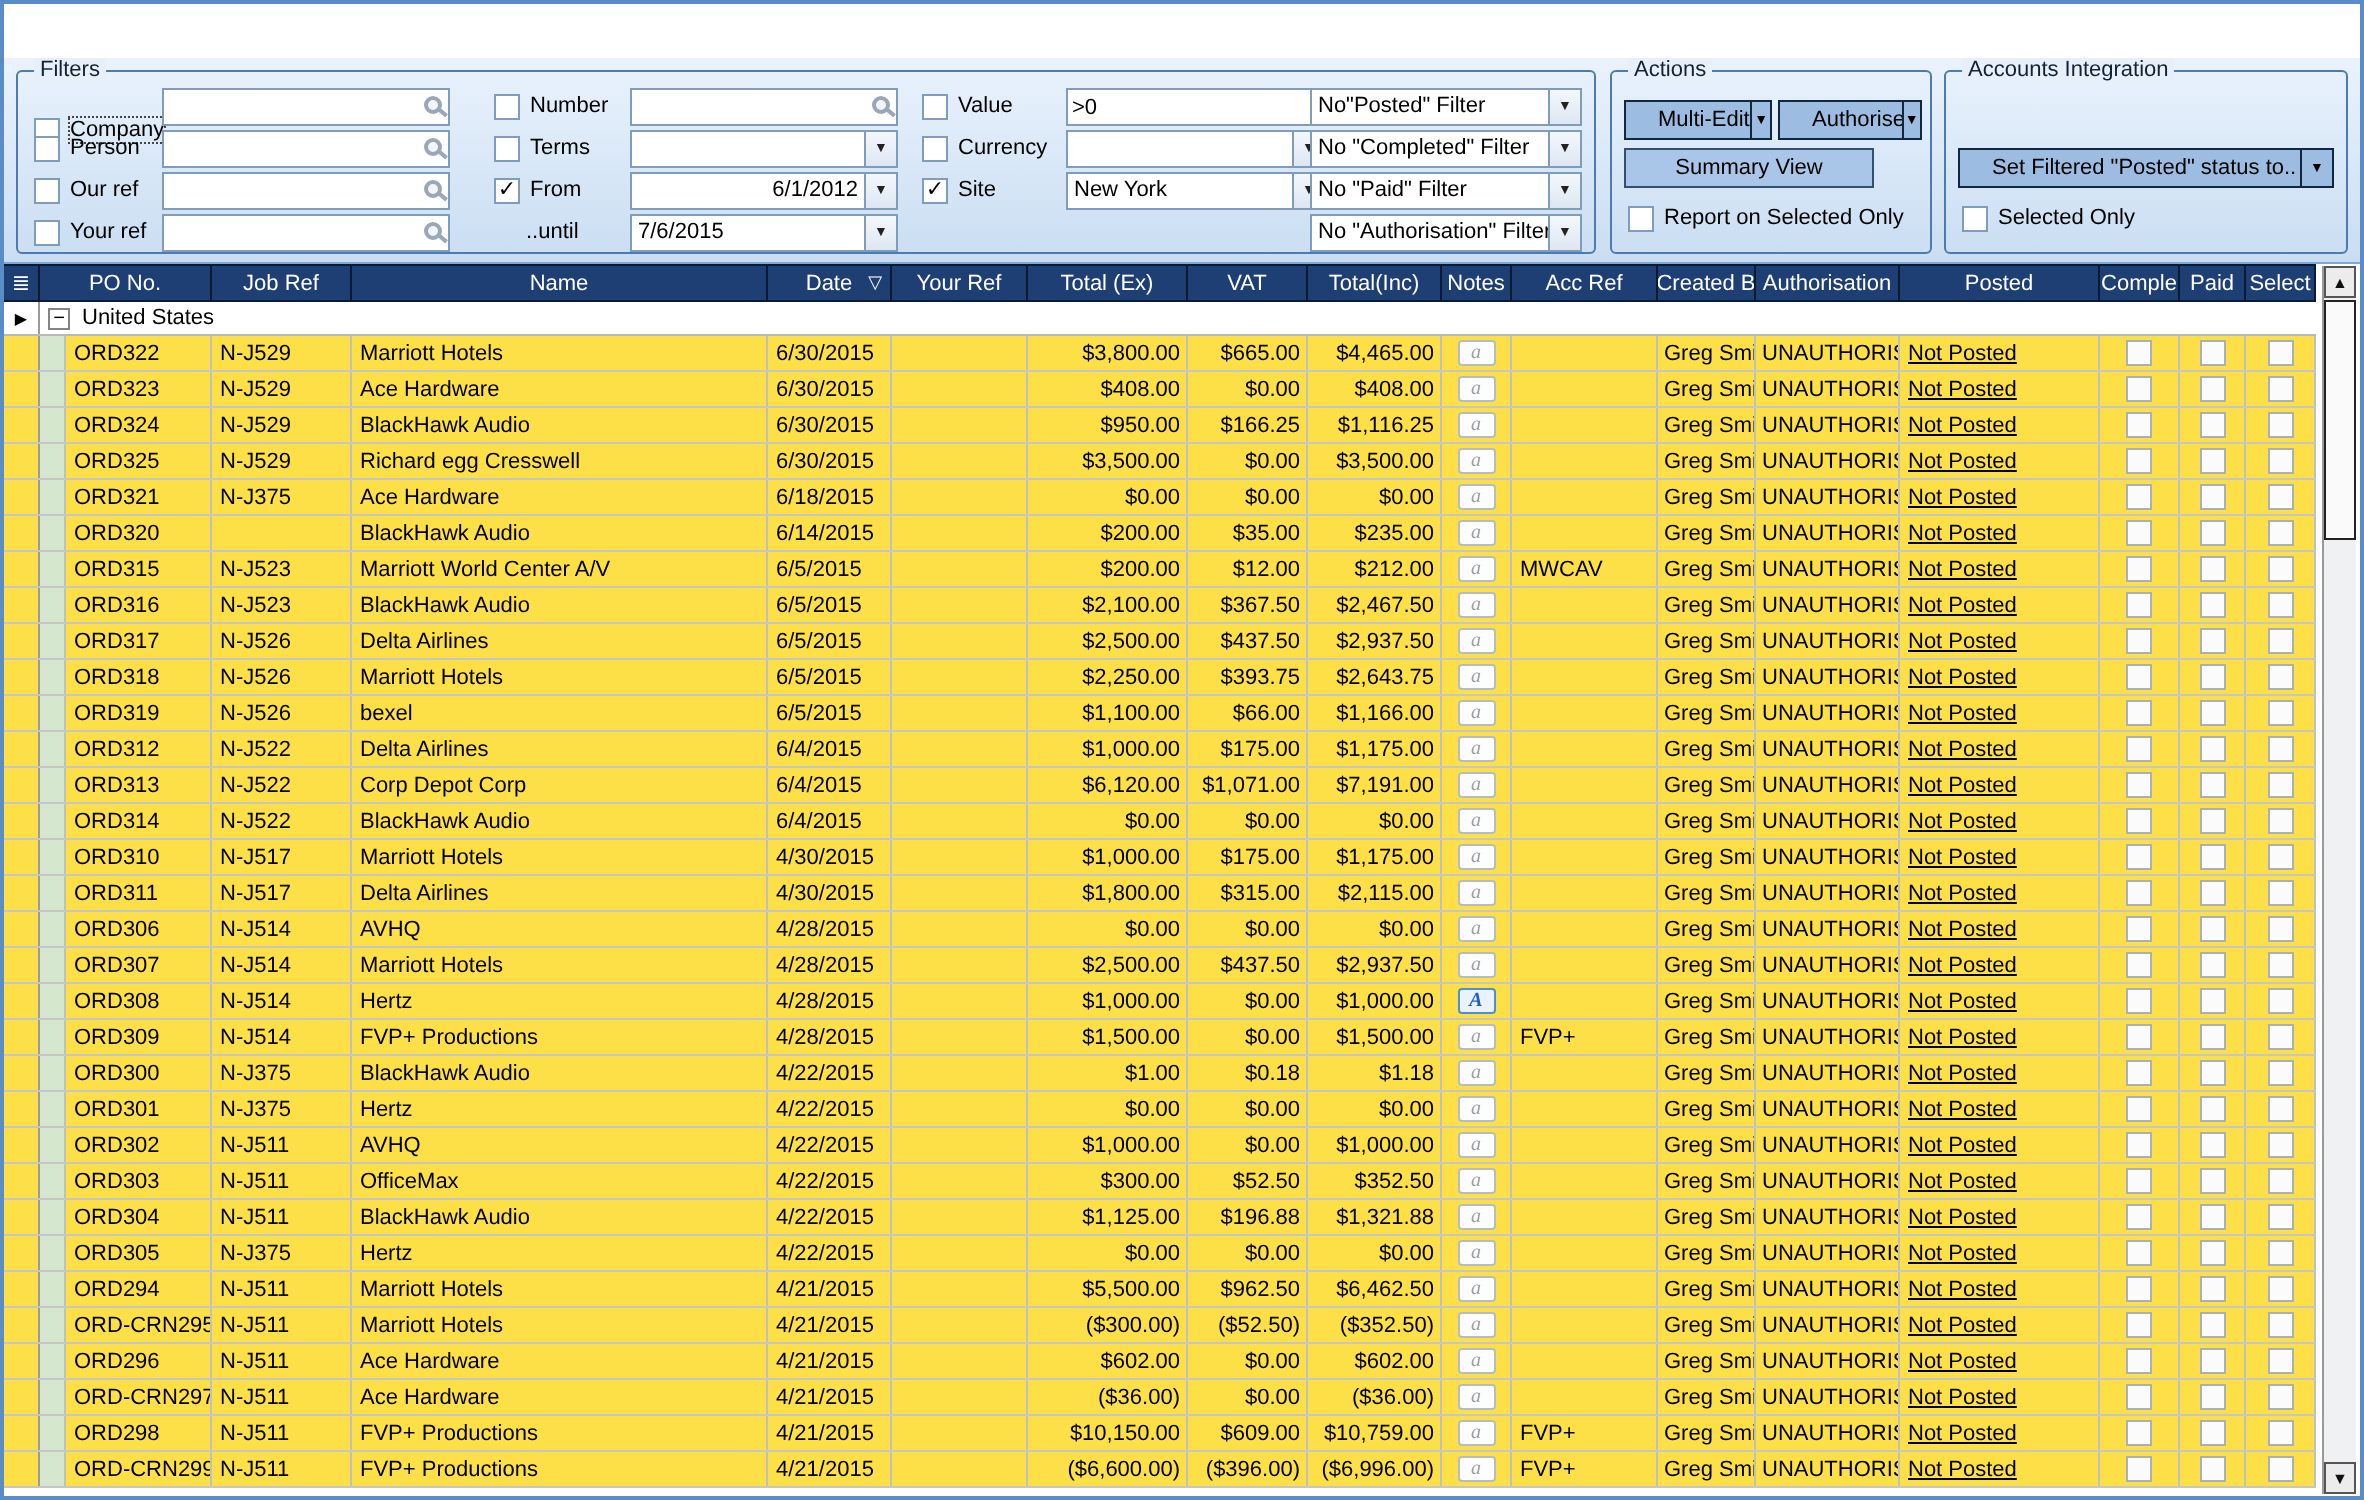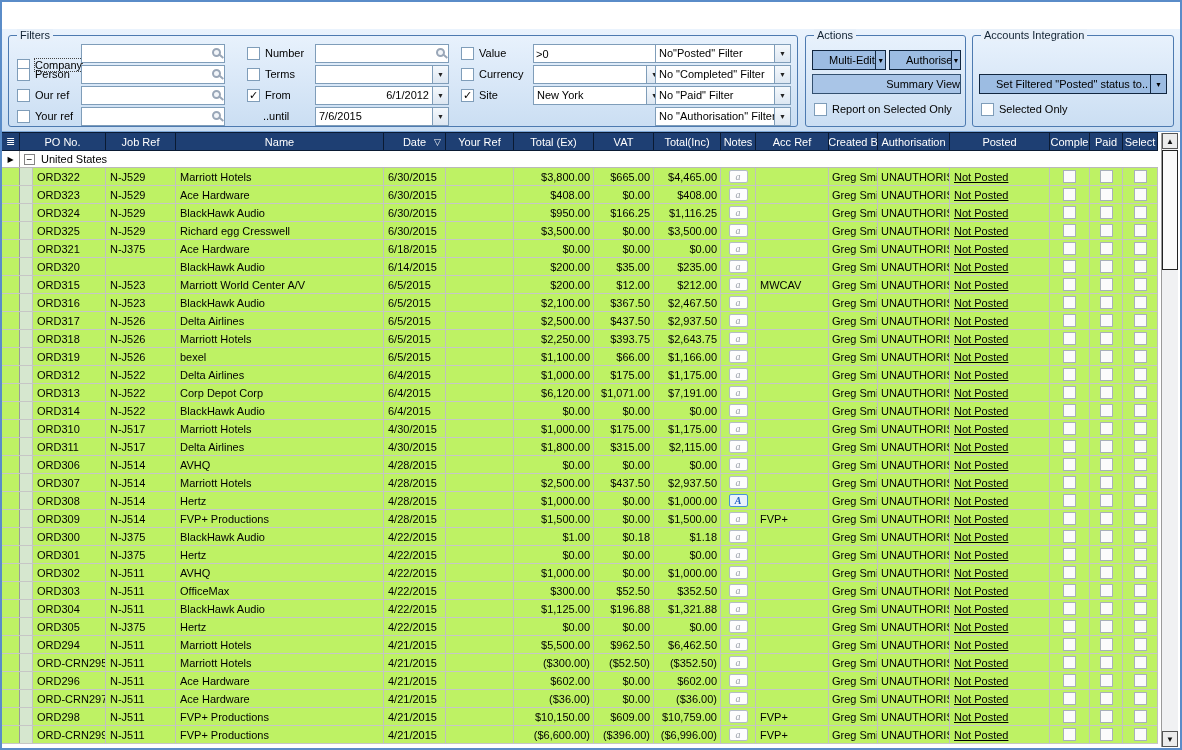--- a/index.html
+++ b/index.html
@@ -51,21 +51,21 @@
   .h-sel{width:18px} .h-po{width:86px} .h-job{width:70px} .h-name{width:208px} .h-date{width:62px}
   .h-yref{width:68px} .h-tex{width:80px} .h-vat{width:60px} .h-tinc{width:67px} .h-notes{width:35px}
   .h-acc{width:73px} .h-cre{width:49px} .h-auth{width:72px} .h-post{width:100px} .h-comp{width:40px}
   .h-paid{width:33px} .h-sct{width:35px}
 
   .grouprow { display:flex; align-items:center; height:17px; border-bottom:1px solid #b9b9b9; background:#fff; }
   .grp-sel { width:18px; height:100%; border-right:1px solid #9a9a9a; display:flex; align-items:center; justify-content:center; font-size:8px; }
   .collapse-box { width:11px; height:11px; border:1px solid #848484; background:#fff; margin-left:4px; display:inline-flex; align-items:center; justify-content:center; font-size:10px; line-height:9px; }
   .grp-label { margin-left:6px; }
 
-  .trow { display:flex; height:18px; border-bottom:1px solid #c6c6c6; background:#bef264; }
+  .trow { display:flex; height:18px; border-bottom:1px solid #c6c6c6; background:#fde047; }
   .tc { border-right:1px solid #c0c0c0; overflow:hidden; white-space:nowrap; display:flex; align-items:center; }
   .t-selcol{width:18px; border-right:1px solid #9a9a9a;} .t-ind{width:13px; background:#d6e7cf;}
   .t-po{width:73px; padding-left:4px;} .t-job{width:70px; padding-left:4px;} .t-name{width:208px; padding-left:4px;}
   .t-date{width:62px; padding-left:4px;} .t-yref{width:68px;}
   .t-money{justify-content:flex-end; padding-right:3px;}
   .t-tex{width:80px} .t-vat{width:60px} .t-tinc{width:67px}
   .t-notes{width:35px; justify-content:center;}
   .t-acc{width:73px; padding-left:4px;} .t-cre{width:49px; padding-left:3px;} .t-auth{width:72px; padding-left:3px;}
   .t-post{width:100px; padding-left:4px;text-decoration:underline;} .t-chk{justify-content:center;}
   .t-chk.c1{width:40px} .t-chk.c2{width:33px} .t-chk.c3{width:35px}
@@ -200,21 +200,21 @@
     <div class="gb gb-actions">
       <span class="gb-label">Actions</span>
       <div class="sbtn" style="left:6px;top:14px;width:74px;">
         <span class="sbtn-main">Multi-Edit..</span>
         <span class="sbtn-arrow">▼</span>
       </div>
       <div class="sbtn" style="left:83px;top:14px;width:72px;">
         <span class="sbtn-main">Authorise..</span>
         <span class="sbtn-arrow">▼</span>
       </div>
-      <div class="wbtn" style="left:6px;top:38px;width:149px;justify-content:flex-end;">
+      <div class="wbtn" style="left:6px;top:38px;width:125px;">
         <span>Summary View</span>
       </div>
       <div class="fitem" style="left:8px;top:64px;">
         <span class="fchk"></span>
         <span class="flabel">Report on Selected Only</span>
       </div>
     </div>
 
     <div class="gb gb-accounts">
       <span class="gb-label">Accounts Integration</span>

